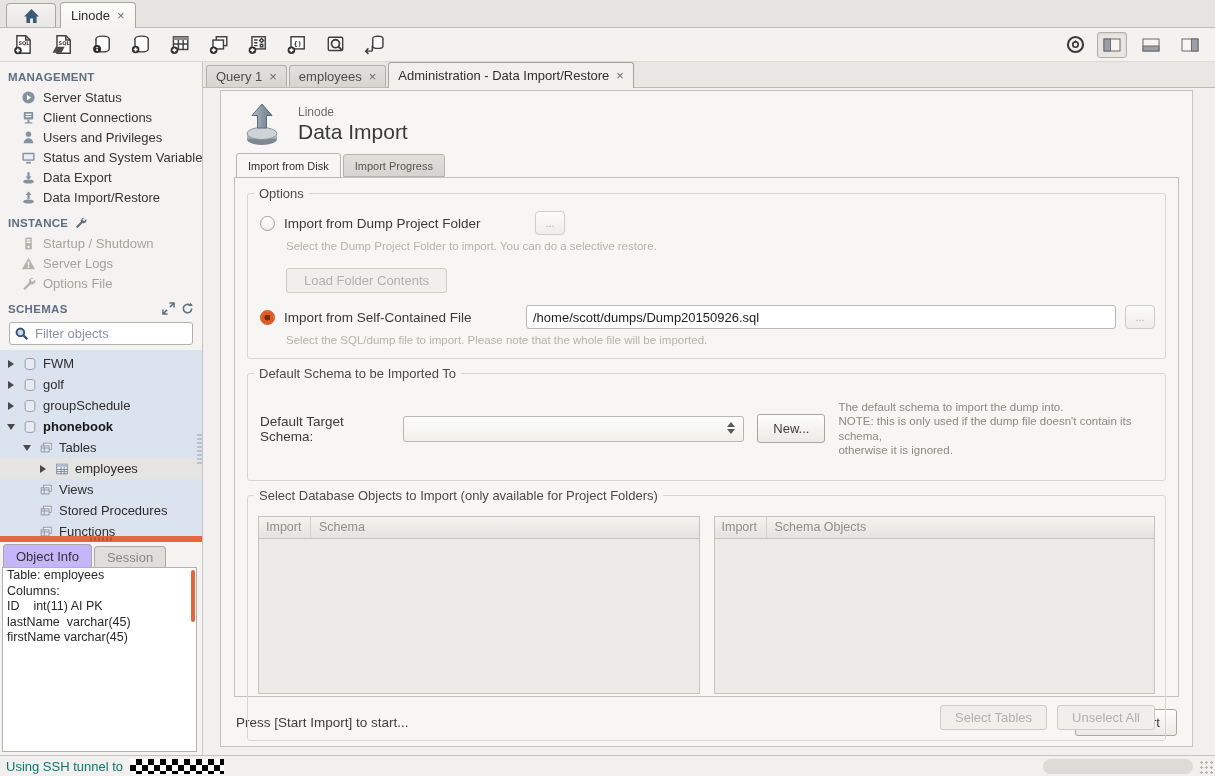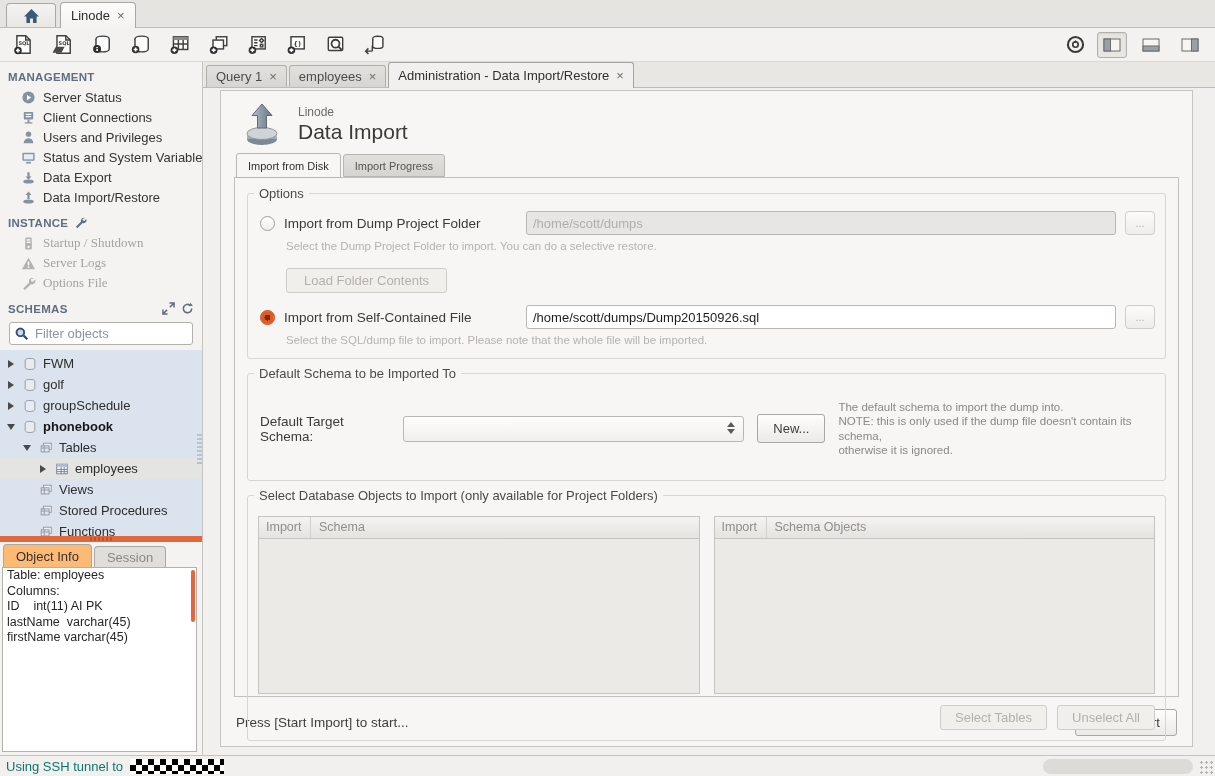--- a/index.html
+++ b/index.html
@@ -30,21 +30,21 @@
   .dis .sideic { fill:#b4b2ae; }
 
   
   .body { flex:1; display:flex; min-height:0; }
 
   
   .sidebar { width:203px; flex:none; display:flex; flex-direction:column; background:#f4f3f1; border-right:1px solid #c6c4c0; min-height:0; }
   .sec-h { font-size:11.5px; font-weight:bold; color:#5f6e80; letter-spacing:.3px; padding:9px 8px 4px 8px; display:flex; align-items:center; gap:6px; }
   .side-item { height:20px; display:flex; align-items:center; gap:7px; padding-left:21px; font-size:13px; color:#343434; white-space:nowrap; overflow:hidden; }
   .side-item svg { width:15px; height:15px; flex:none; }
-  .side-item.dis { color:#a5a3a0;font-family:Liberation Serif, serif; }
+  .side-item.dis { color:#a5a3a0; }
   .sec-h .spacer { flex:1; }
   .hdr-ic { width:13px; height:13px; }
 
   .filterbox { margin:3px 9px 5px 9px; position:relative; }
   .filterbox input { width:100%; height:23px; border:1px solid #b3b1ad; border-radius:3px; background:#fff; padding:0 4px 0 25px; font-size:13px; color:#333; outline:none; font-family:inherit; }
   .filterbox input::placeholder { color:#8a94a2; }
   .filterbox .mag { position:absolute; left:5px; top:4px; width:15px; height:15px; }
 
   .tree { flex:1; background:#dbe4ee; overflow:hidden; padding-top:3px; min-height:0; position:relative; }
   .trow { height:21px; display:flex; align-items:center; font-size:13px; color:#2d2d2d; gap:6px; padding-right:4px; }
@@ -55,21 +55,21 @@
   .trow.bold { font-weight:bold; color:#161616; }
   .tri-r { width:0; height:0; border-left:6px solid #4a4a4a; border-top:4px solid transparent; border-bottom:4px solid transparent; }
   .tri-d { width:0; height:0; border-top:6px solid #4a4a4a; border-left:4px solid transparent; border-right:4px solid transparent; }
   .tree-grip { position:absolute; right:0; top:45%; width:5px; height:30px; background:repeating-linear-gradient(#b9c2ce 0 2px, transparent 2px 4px); }
 
   .splitter { height:6px; background:#e0683c; flex:none; position:relative; }
   .splitter::after { content:""; position:absolute; left:50%; top:1px; width:22px; height:4px; margin-left:-11px; background:repeating-linear-gradient(90deg,#c4552d 0 2px, transparent 2px 4px); }
 
   .infotabs { height:25px; display:flex; align-items:flex-end; padding-left:3px; background:#f4f3f1; flex:none; }
   .itab { height:23px; display:flex; align-items:center; padding:0 12px; font-size:13px; border:1px solid #aaa8a4; border-bottom:none; border-radius:4px 4px 0 0; }
-  .itab.on { background:#fdba74; color:#333; position:relative; z-index:2; }
+  .itab.on { background:#c4b5fd; color:#333; position:relative; z-index:2; }
   .itab.off { background:#e0ded b; background:#e0dedb; color:#8a8884; height:21px; margin-left:2px; }
   .infobox { margin:0 5px 3px 2px; flex:1; background:#fff; border:1px solid #b3b1ad; position:relative; overflow:hidden; min-height:0; }
   .infobox .line { font-size:12.5px; color:#262626; white-space:pre; padding:0 4px; line-height:15.5px; }
   .infobox .thumb { position:absolute; right:1px; top:2px; width:4px; height:52px; background:#e0683c; border-radius:2px; }
 
   
   .main { flex:1; display:flex; flex-direction:column; min-width:0; background:#f1f0ee; }
   .maintabs { height:26px; background:#e9e7e4; border-bottom:1px solid #bdbbb7; display:flex; align-items:flex-end; padding-left:3px; flex:none; }
   .mtab { display:flex; align-items:center; padding:0 9px; font-size:13px; border:1px solid #b1afab; border-bottom:none; border-radius:3px 3px 0 0; margin-right:2px; }
   .mtab.off { background:linear-gradient(#e3e1de,#d7d5d2); color:#4c4c4c; height:22px; }
@@ -540,21 +540,20 @@
               </div>
           </div>
 
           <div class="frame">
 
             <div class="group">
               <span class="legend">Options</span>
               <div class="opt-row">
                 <span class="radio"></span>
                 <span class="opt-label">Import from Dump Project Folder</span>
-                <input class="opt-input dis" disabled="" value="/home/scott/dumps" style="">
                 <button class="browse">...</button>
               </div>
               <div class="help">Select the Dump Project Folder to import. You can do a selective restore.</div>
               <button class="btn dis loadbtn">Load Folder Contents</button>
               <div class="opt-row">
                 <span class="radio checked"></span>
                 <span class="opt-label">Import from Self-Contained File</span>
                 <input class="opt-input en" value="/home/scott/dumps/Dump20150926.sql" style="">
                 <button class="browse">...</button>
               </div>

